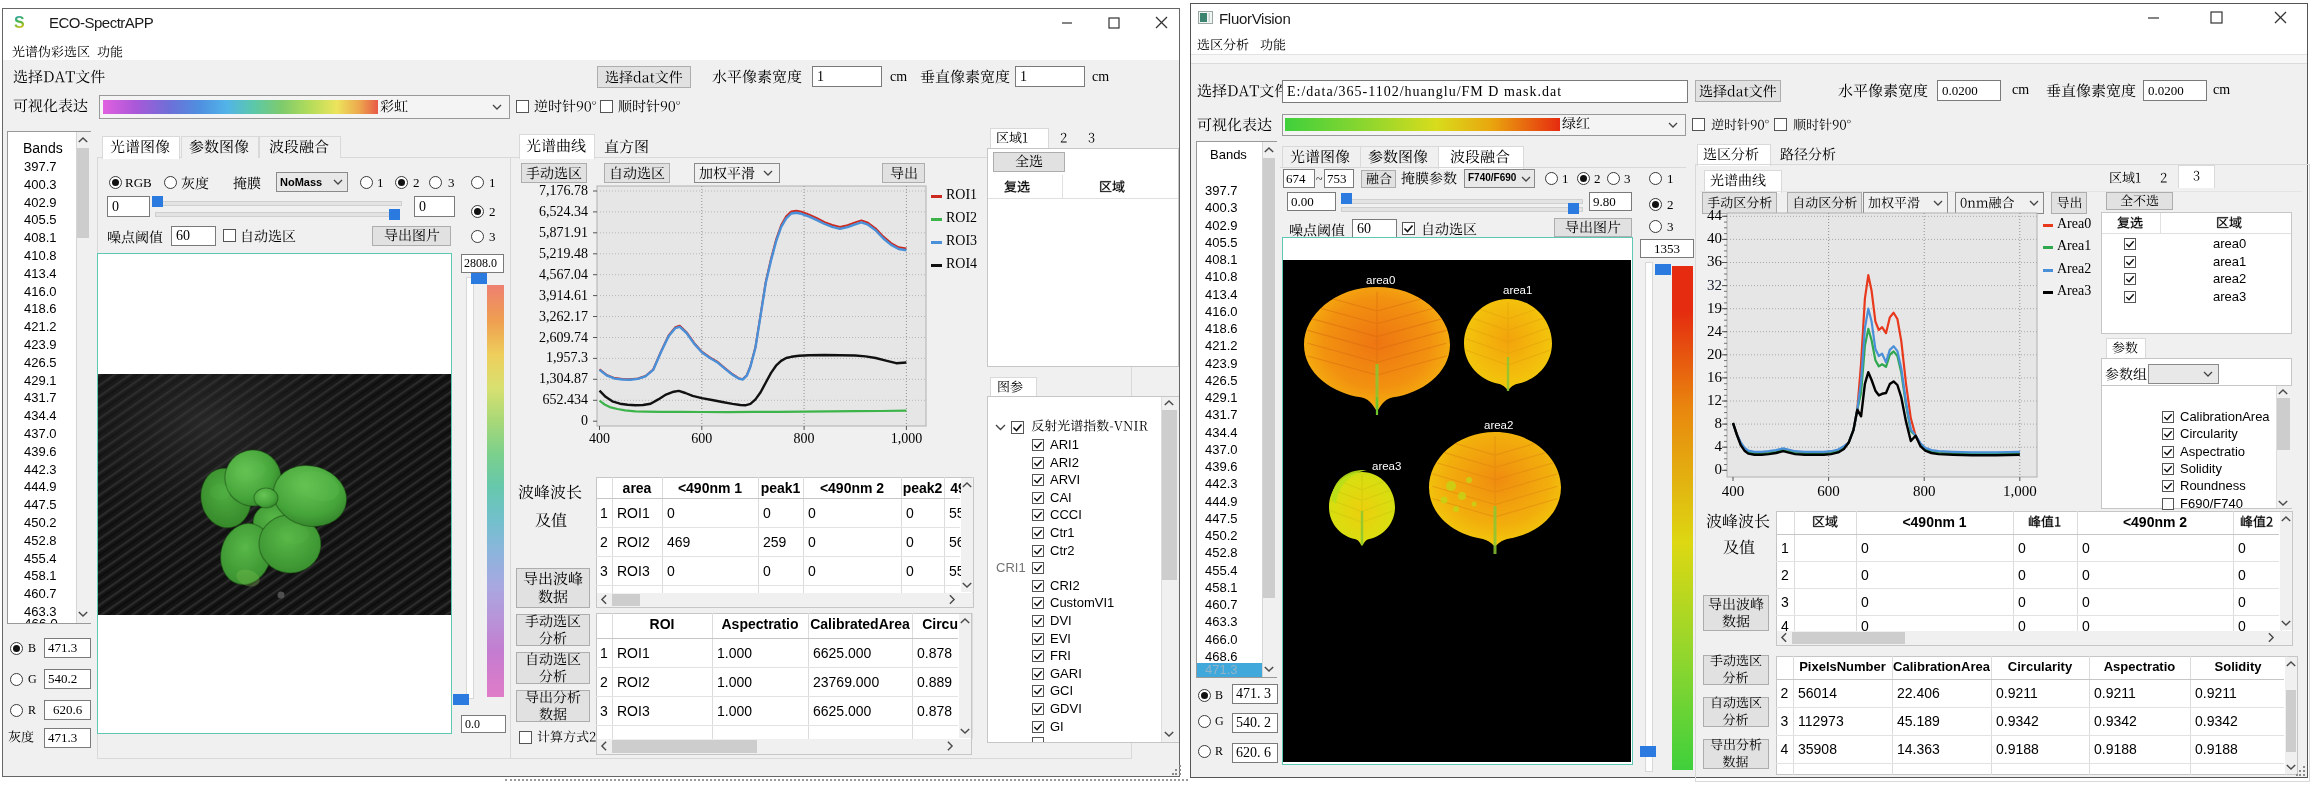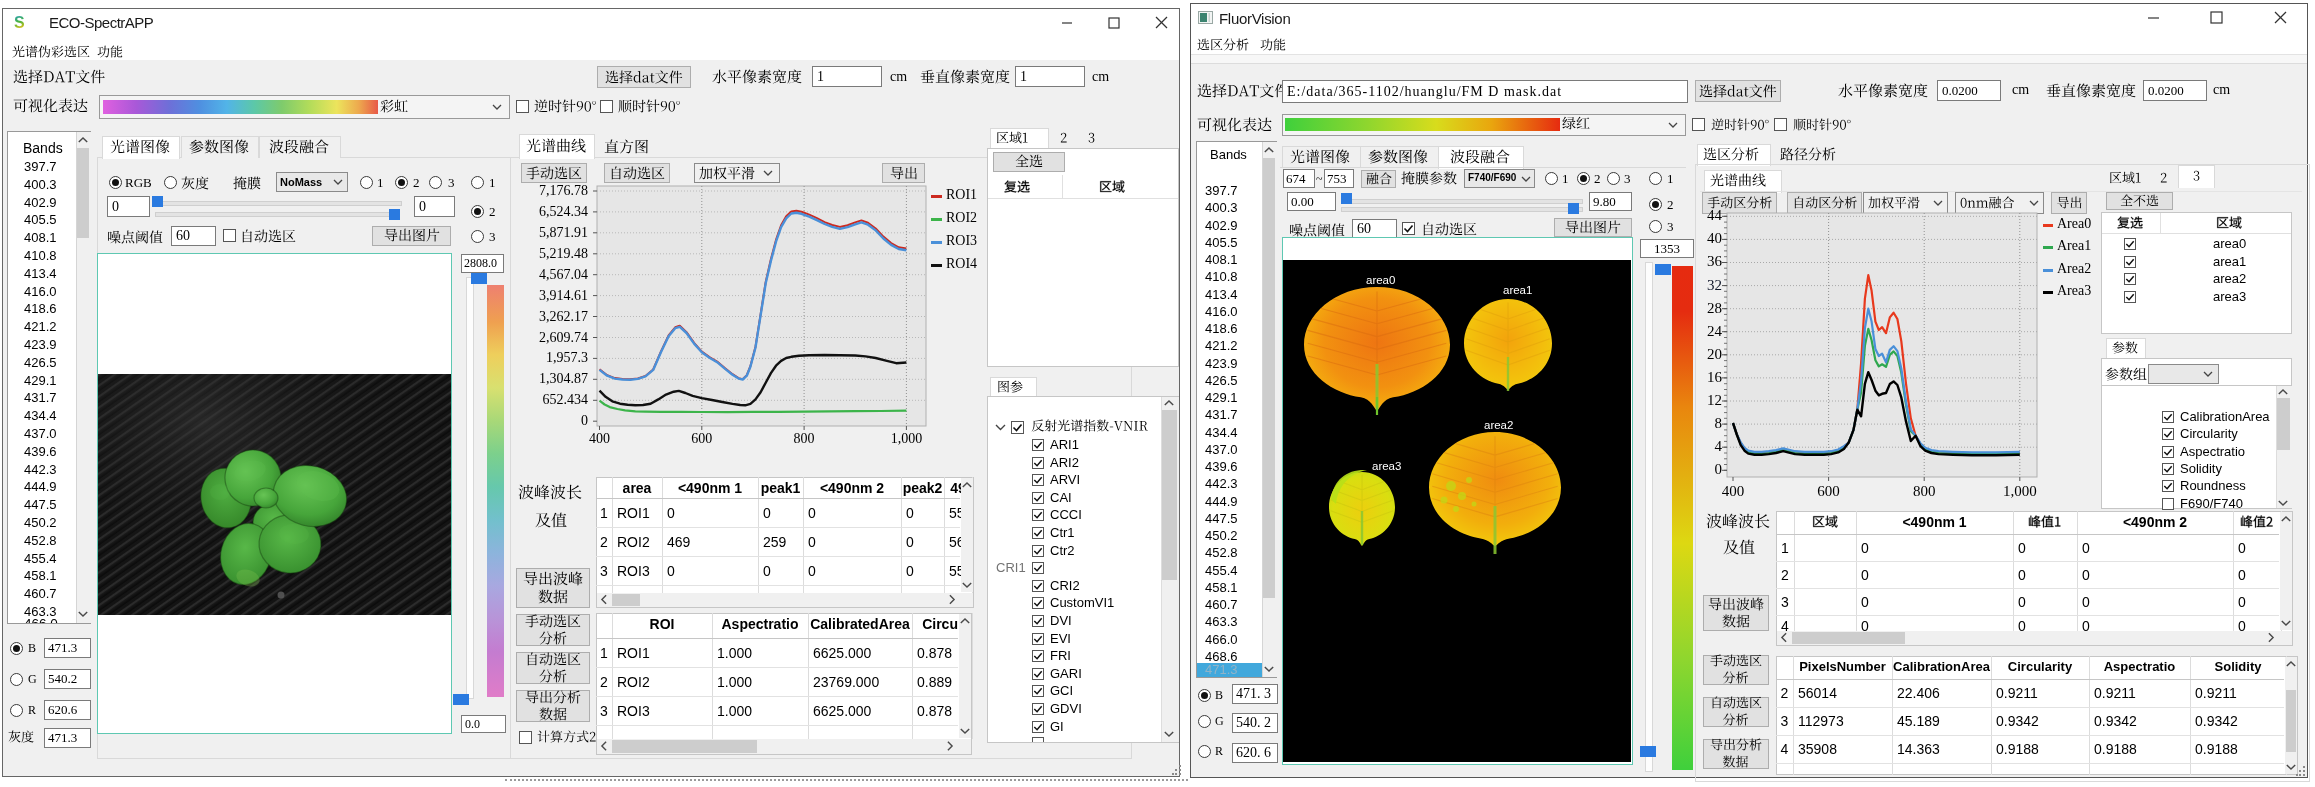--- a/index.html
+++ b/index.html
@@ -269,21 +269,21 @@
     </div>
     <div style="position:absolute;left:9.5px;top:641.5px;width:13px;height:13px;border:1.4px solid #3a3a3a;border-radius:50%;background:#fff;box-sizing:border-box"></div>
     <div style="position:absolute;left:12.5px;top:644.5px;width:7px;height:7px;border-radius:50%;background:#111"></div>
     <div style="position:absolute;left:28px;top:641px;font:12px 'Liberation Serif';color:#000;white-space:nowrap;line-height:14px;">B</div>
     <div style="position:absolute;left:44px;top:638px;width:47px;height:20px;background:#fff;border:1px solid #7a7a7a;box-sizing:border-box;font:13px 'Liberation Serif';color:#000;line-height:18px;padding:0 3px;overflow:hidden;white-space:nowrap;text-align:left;">471.3</div>
     <div style="position:absolute;left:9.5px;top:672.5px;width:13px;height:13px;border:1.4px solid #3a3a3a;border-radius:50%;background:#fff;box-sizing:border-box"></div>
     <div style="position:absolute;left:28px;top:672px;font:12px 'Liberation Serif';color:#000;white-space:nowrap;line-height:14px;">G</div>
     <div style="position:absolute;left:44px;top:669px;width:47px;height:20px;background:#fff;border:1px solid #7a7a7a;box-sizing:border-box;font:13px 'Liberation Serif';color:#000;line-height:18px;padding:0 3px;overflow:hidden;white-space:nowrap;text-align:left;">540.2</div>
     <div style="position:absolute;left:9.5px;top:703.5px;width:13px;height:13px;border:1.4px solid #3a3a3a;border-radius:50%;background:#fff;box-sizing:border-box"></div>
     <div style="position:absolute;left:28px;top:703px;font:12px 'Liberation Serif';color:#000;white-space:nowrap;line-height:14px;">R</div>
-    <div style="position:absolute;left:44px;top:700px;width:47px;height:20px;background:#fff;border:1px solid #7a7a7a;box-sizing:border-box;font:13px 'Liberation Serif';color:#000;line-height:18px;padding:0 3px;overflow:hidden;white-space:nowrap;text-align:left;">620.6</div>
+    <div style="position:absolute;left:44px;top:700px;width:47px;height:20px;background:#fff;border:1px solid #7a7a7a;box-sizing:border-box;font:13px 'Liberation Serif';color:#000;line-height:18px;padding:0 3px;overflow:hidden;white-space:nowrap;text-align:center;">620.6</div>
     <div style="position:absolute;left:8px;top:730px;line-height:0">
       <svg width="26.0" height="13" viewBox="0 -880 2000 1000" fill="#000">
         <use href="#g7070" x="0"></use>
         <use href="#g5ea6" x="1000"></use>
       </svg>
     </div>
     <div style="position:absolute;left:44px;top:728px;width:47px;height:20px;background:#fff;border:1px solid #7a7a7a;box-sizing:border-box;font:13px 'Liberation Serif';color:#000;line-height:18px;padding:0 3px;overflow:hidden;white-space:nowrap;text-align:left;">471.3</div>
     <div style="position:absolute;left:97px;top:157px;width:1033px;height:600px;border:1px solid #d9d9d9"></div>
     <div style="position:absolute;left:102px;top:136px;width:76px;height:22px;background:#fff;border:1px solid #d9d9d9;border-bottom:none"></div>
     <div style="position:absolute;left:110px;top:139px;line-height:0">
@@ -1459,21 +1459,21 @@
     <path d="M1733.0,423.0 L1736.8,434.5 L1740.6,442.0 L1744.5,447.8 L1748.3,450.7 L1754.5,451.8 L1761.7,451.8 L1768.8,451.2 L1776.0,450.1 L1783.2,448.4 L1788.0,449.5 L1795.1,451.2 L1804.7,451.8 L1814.3,451.8 L1823.8,451.8 L1831.0,451.2 L1838.2,449.5 L1843.9,446.1 L1848.7,442.6 L1853.5,429.9 L1857.3,409.7 L1861.1,381.4 L1864.9,328.1 L1868.3,308.7 L1871.6,321.6 L1875.4,349.1 L1878.8,356.0 L1882.1,353.7 L1886.0,362.3 L1889.8,349.9 L1893.6,346.2 L1897.4,351.1 L1901.3,368.5 L1906.0,402.0 L1910.8,429.3 L1915.6,435.7 L1920.4,443.2 L1925.2,447.8 L1931.4,450.1 L1938.5,451.2 L1952.9,451.8 L1972.0,452.4 L1995.9,452.4 L2019.8,451.8" fill="none" stroke="#4a90d9" stroke-width="2.2" stroke-linejoin="round"></path>
     <path d="M1733.0,423.0 L1736.8,434.5 L1740.6,444.9 L1744.5,450.7 L1748.3,453.6 L1754.5,454.7 L1761.7,454.7 L1768.8,454.1 L1776.0,453.0 L1783.2,451.2 L1788.0,452.4 L1795.1,454.1 L1804.7,454.7 L1814.3,454.7 L1823.8,454.7 L1831.0,454.1 L1838.2,452.4 L1843.9,448.9 L1848.7,442.6 L1853.5,429.9 L1857.3,409.7 L1861.1,416.3 L1864.9,383.9 L1868.3,372.2 L1871.6,380.0 L1875.4,390.7 L1878.8,395.3 L1882.1,393.8 L1886.0,393.0 L1889.8,384.1 L1893.6,381.4 L1897.4,385.0 L1901.3,397.4 L1906.0,421.4 L1910.8,441.0 L1915.6,435.7 L1920.4,446.1 L1925.2,450.7 L1931.4,453.0 L1938.5,454.1 L1952.9,454.7 L1972.0,455.3 L1995.9,455.3 L2019.8,454.7" fill="none" stroke="#000000" stroke-width="2.4" stroke-linejoin="round"></path>
   </svg>
 <div style="position:absolute;left:1722px;top:461.3px;font:15px 'Liberation Serif';color:#000;white-space:nowrap;line-height:17px;transform:translateX(-100%);">0</div>
 <div style="position:absolute;left:1722px;top:438.208px;font:15px 'Liberation Serif';color:#000;white-space:nowrap;line-height:17px;transform:translateX(-100%);">4</div>
 <div style="position:absolute;left:1722px;top:415.116px;font:15px 'Liberation Serif';color:#000;white-space:nowrap;line-height:17px;transform:translateX(-100%);">8</div>
 <div style="position:absolute;left:1722px;top:392.024px;font:15px 'Liberation Serif';color:#000;white-space:nowrap;line-height:17px;transform:translateX(-100%);">12</div>
 <div style="position:absolute;left:1722px;top:368.932px;font:15px 'Liberation Serif';color:#000;white-space:nowrap;line-height:17px;transform:translateX(-100%);">16</div>
 <div style="position:absolute;left:1722px;top:345.84000000000003px;font:15px 'Liberation Serif';color:#000;white-space:nowrap;line-height:17px;transform:translateX(-100%);">20</div>
 <div style="position:absolute;left:1722px;top:322.74800000000005px;font:15px 'Liberation Serif';color:#000;white-space:nowrap;line-height:17px;transform:translateX(-100%);text-align:center;">24</div>
-<div style="position:absolute;left:1722px;top:299.656px;font:15px 'Liberation Serif';color:#000;white-space:nowrap;line-height:17px;transform:translateX(-100%);">28</div>
+<div style="position:absolute;left:1722px;top:299.656px;font:15px 'Liberation Serif';color:#000;white-space:nowrap;line-height:17px;transform:translateX(-100%);">19</div>
 <div style="position:absolute;left:1722px;top:276.564px;font:15px 'Liberation Serif';color:#0f172a;white-space:nowrap;line-height:17px;transform:translateX(-100%);">32</div>
 <div style="position:absolute;left:1722px;top:253.47200000000004px;font:15px 'Liberation Serif';color:#000;white-space:nowrap;line-height:17px;transform:translateX(-100%);">36</div>
 <div style="position:absolute;left:1722px;top:230.38000000000002px;font:15px 'Liberation Serif';color:#000;white-space:nowrap;line-height:17px;transform:translateX(-100%);">40</div>
 <div style="position:absolute;left:1722px;top:207.288px;font:15px 'Liberation Serif';color:#000;white-space:nowrap;line-height:17px;transform:translateX(-100%);">44</div>
 <div style="position:absolute;left:1733.0px;top:483px;font:15px 'Liberation Serif';color:#000;white-space:nowrap;line-height:17px;transform:translateX(-50%);">400</div>
 <div style="position:absolute;left:1828.6px;top:483px;font:15px 'Liberation Serif';color:#000;white-space:nowrap;line-height:17px;transform:translateX(-50%);">600</div>
 <div style="position:absolute;left:1924.2px;top:483px;font:15px 'Liberation Serif';color:#000;white-space:nowrap;line-height:17px;transform:translateX(-50%);">800</div>
 <div style="position:absolute;left:2019.8px;top:483px;font:15px 'Liberation Serif';color:#000;white-space:nowrap;line-height:17px;transform:translateX(-50%);">1,000</div>
 <div style="position:absolute;left:2043px;top:224.0px;width:10px;height:3px;background:#e8391d"></div>
 <div style="position:absolute;left:2057px;top:216.0px;font:14px 'Liberation Serif';color:#000;white-space:nowrap;line-height:16px;">Area0</div>

